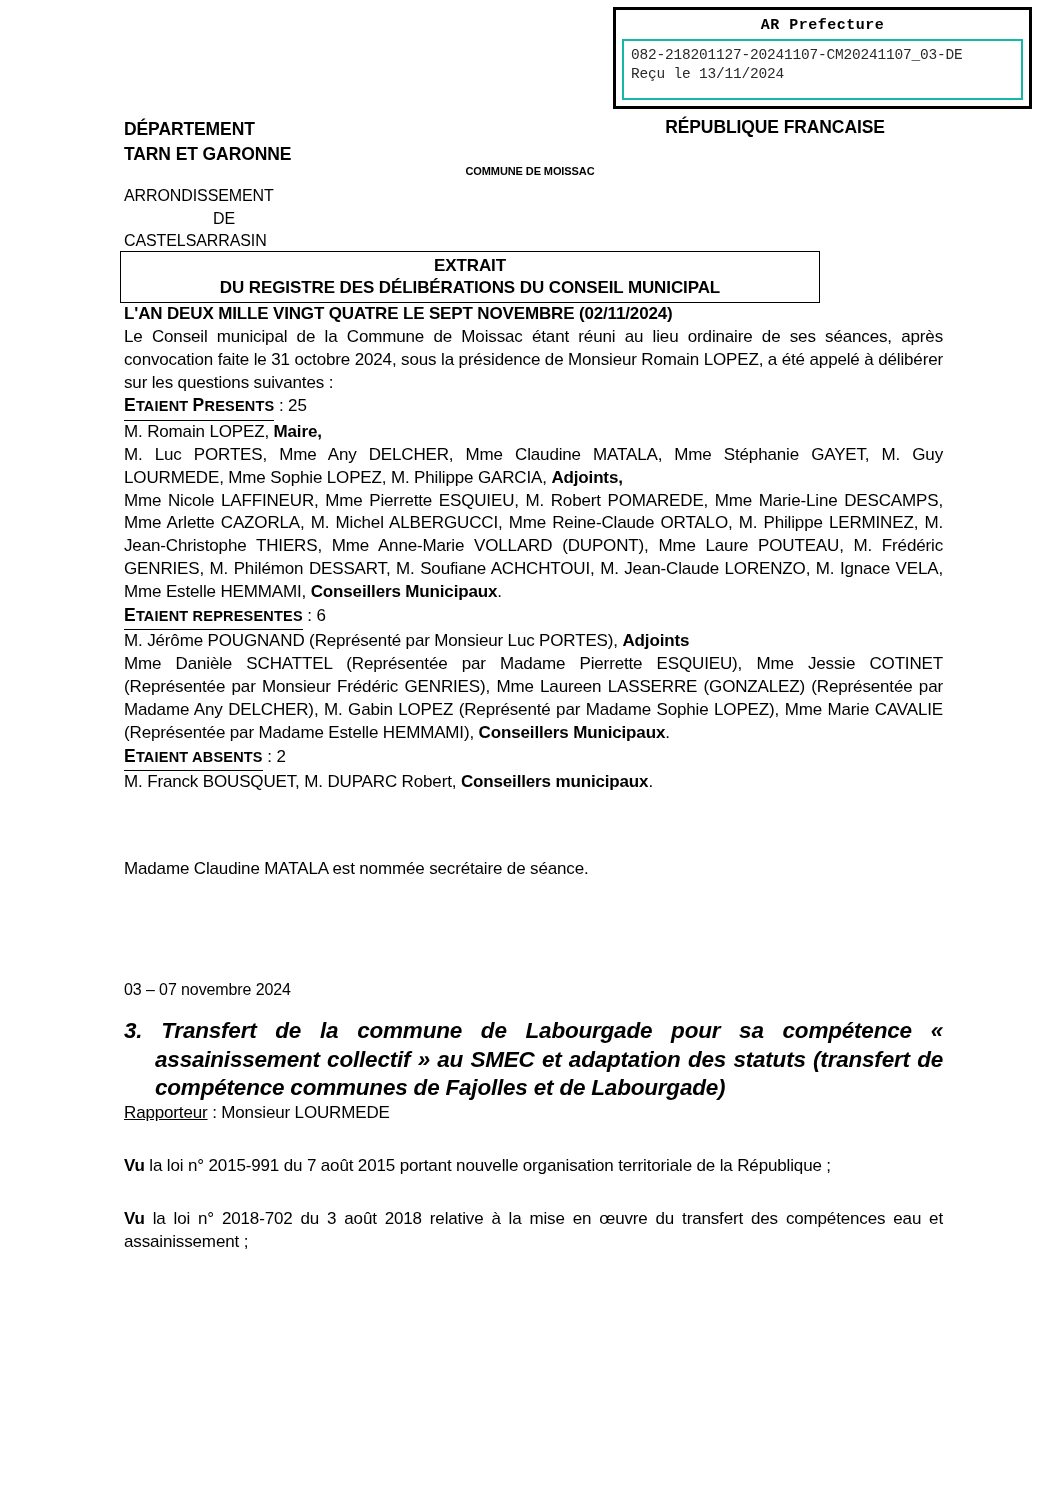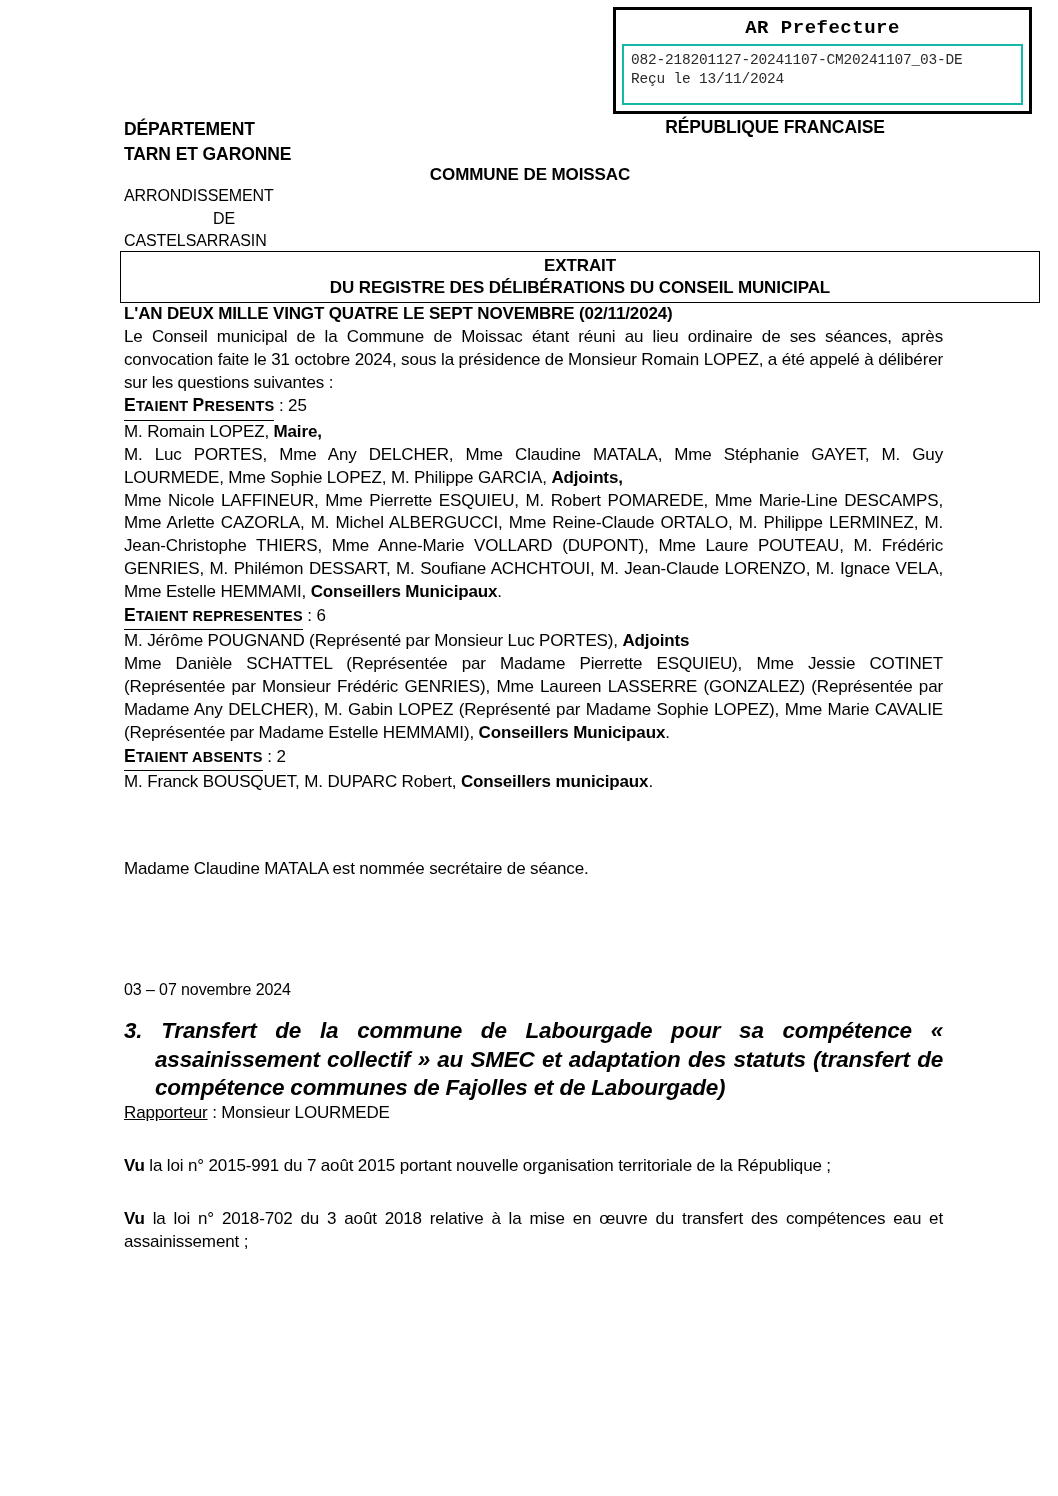--- a/index.html
+++ b/index.html
@@ -23,21 +23,21 @@
     top: 7px;
     width: 419px;
     border: 3px solid #000;
     background: #fff;
     box-sizing: border-box;
     padding: 4px 6px 6px 6px;
   }
   .stamp-title {
     font-family: "Liberation Mono", monospace;
     font-weight: bold;
-    font-size: 19px;
+    font-size: 15px;
     text-align: center;
     letter-spacing: 0.5px;
     padding: 3px 0 5px 0;
   }
   .stamp-body {
     border: 2px solid #14b8a6;
     padding: 5px 7px 14px 7px;
     font-family: "Liberation Mono", monospace;
     font-size: 14.5px;
     line-height: 1.32;
@@ -76,30 +76,30 @@
     font-size: 17.5px;
     letter-spacing: -0.1px;
   }
   .commune {
     position: absolute;
     left: 330px;
     top: 165px;
     width: 400px;
     text-align: center;
     font-weight: bold;
-    font-size: 17px;
+    font-size: 11px;
     letter-spacing: -0.1px;
   }
 
   
   .extrait-box {
     position: absolute;
     left: 120px;
     top: 251px;
-    width: 920px;
+    width: 700px;
     box-sizing: border-box;
     border: 1.5px solid #000;
     text-align: center;
     font-weight: bold;
     font-size: 17px;
     line-height: 1.28;
     padding: 3px 0 3px 0;
     letter-spacing: -0.1px;
   }
 

